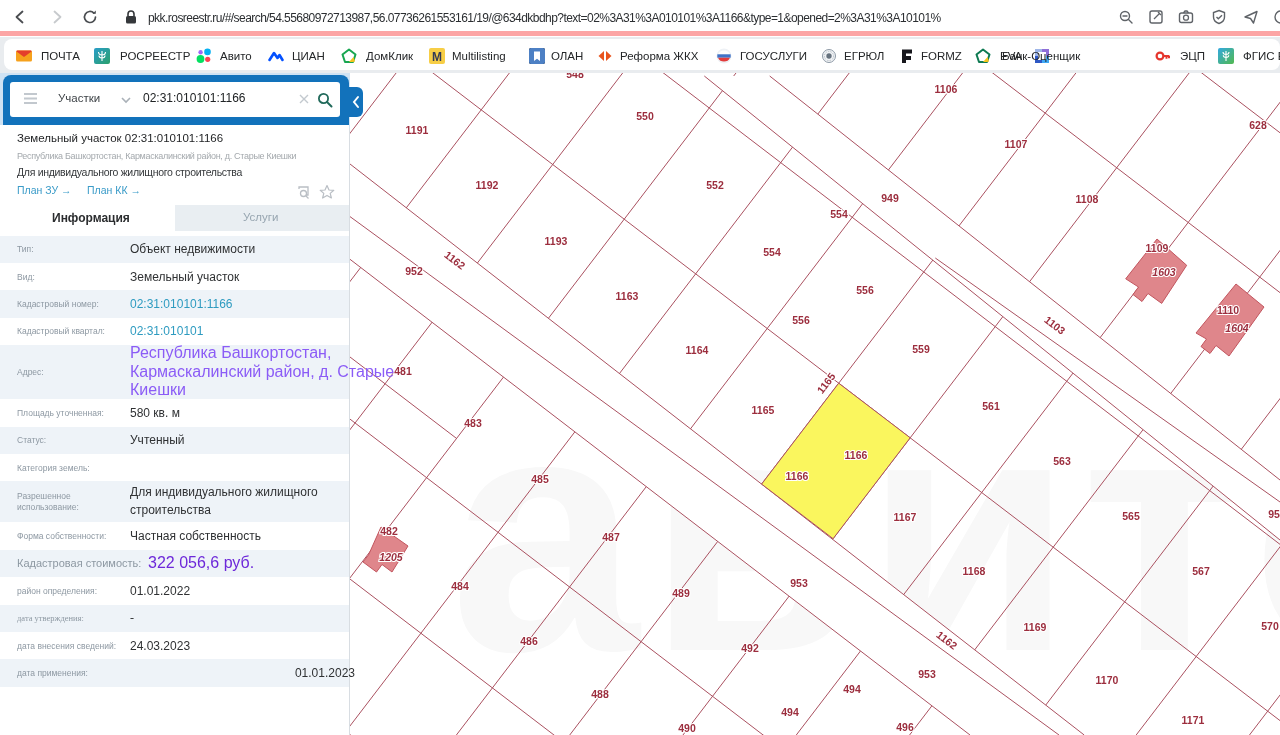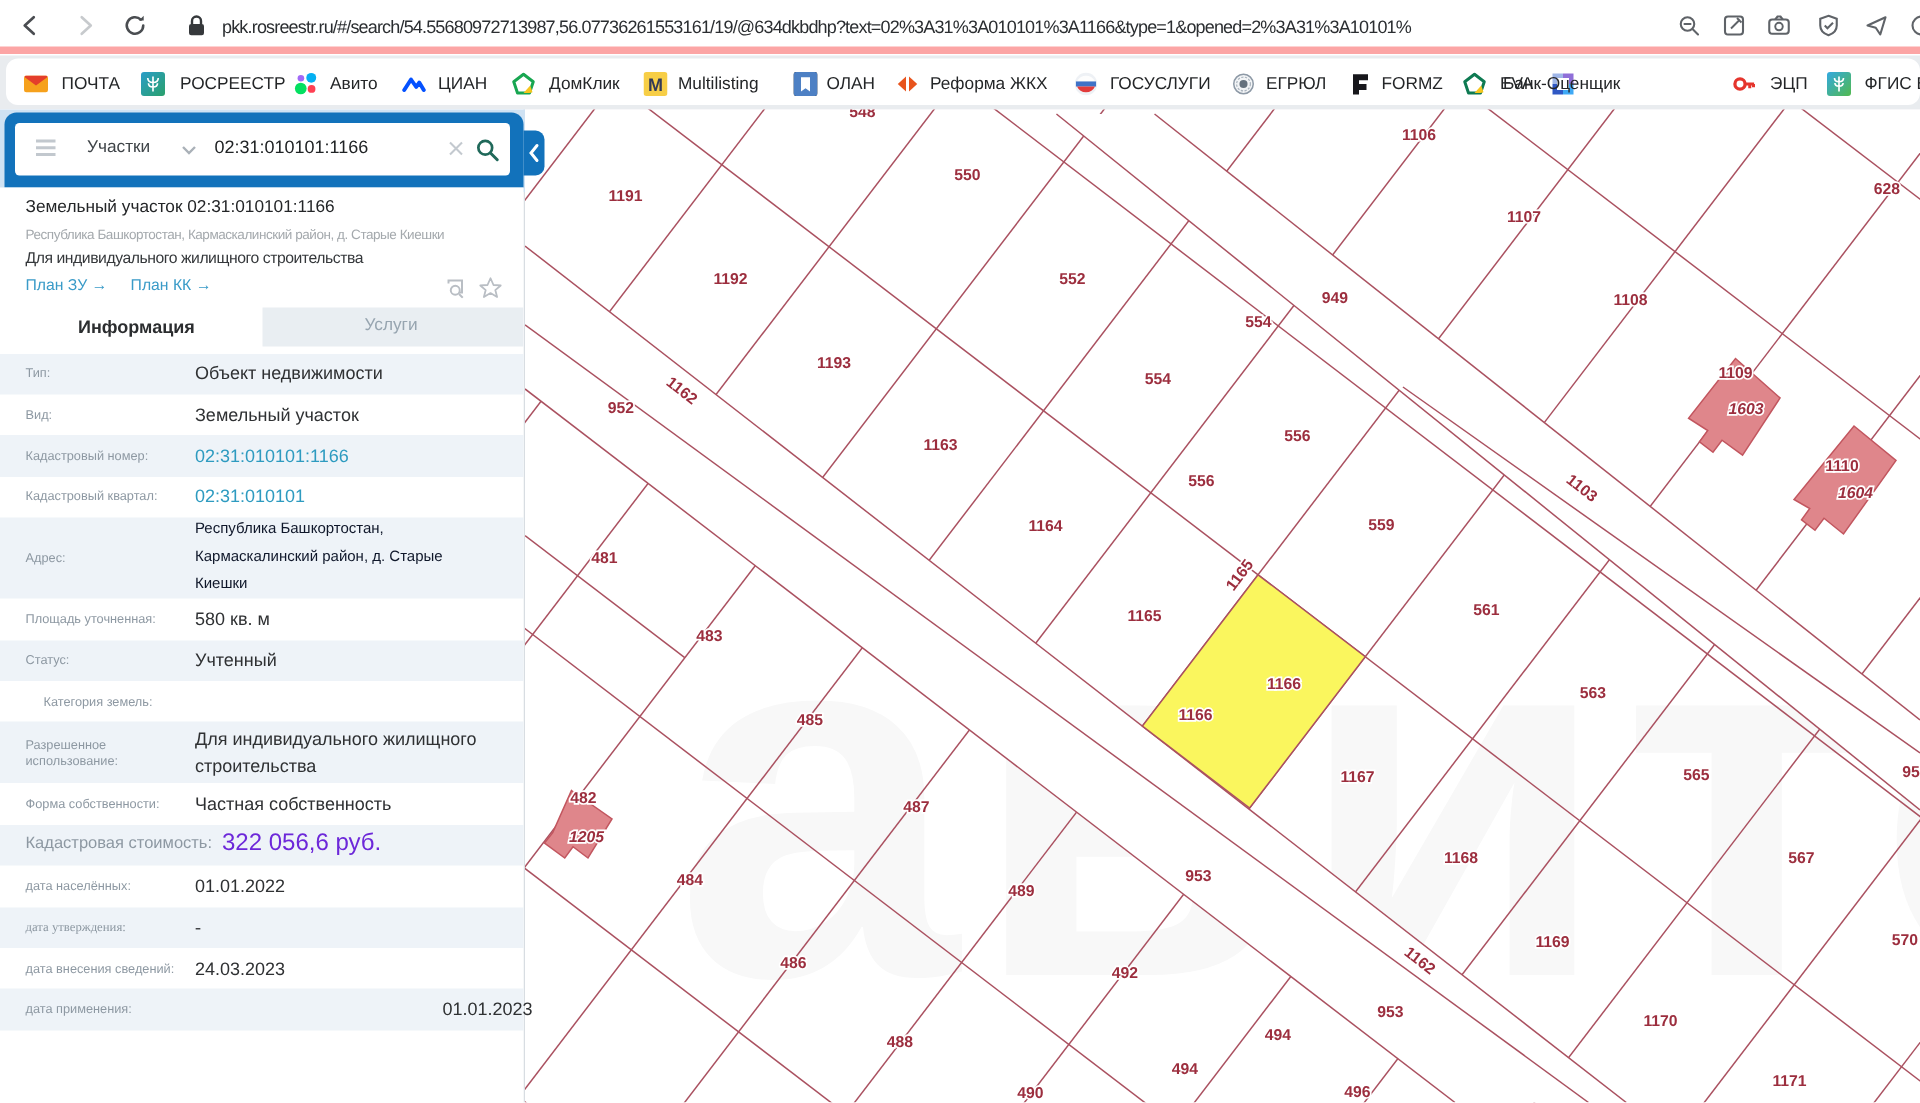--- a/index.html
+++ b/index.html
@@ -298,47 +298,47 @@
 <div style="position:absolute;left:0;top:290.3px;width:349px;height:27.4px;background:#eef3f8;">
     <div style="position:absolute;left:17px;top:50%;transform:translateY(-50%);font-size:8.5px;color:#8d98a2;line-height:11px">Кадастровый номер:</div>
     <div style="position:absolute;left:130px;top:50%;transform:translateY(-50%);font-size:12px;color:#2e9bc0;line-height:18.6px;width:225px;white-space:nowrap">02:31:010101:1166</div>
   </div>
 <div style="position:absolute;left:0;top:317.7px;width:349px;height:27.4px;">
     <div style="position:absolute;left:17px;top:50%;transform:translateY(-50%);font-size:8.5px;color:#8d98a2;line-height:11px">Кадастровый квартал:</div>
     <div style="position:absolute;left:130px;top:50%;transform:translateY(-50%);font-size:12px;color:#2e9bc0;line-height:18.6px;width:225px;white-space:nowrap">02:31:010101</div>
   </div>
 <div style="position:absolute;left:0;top:345.1px;width:349px;height:54px;background:#eef3f8;">
     <div style="position:absolute;left:17px;top:50%;transform:translateY(-50%);font-size:8.5px;color:#8d98a2;line-height:11px">Адрес:</div>
-    <div style="position:absolute;left:130px;top:50%;transform:translateY(-50%);font-size:10px;color:#0f172a;line-height:18.6px;width:225px;white-space:nowrap">Республика Башкортостан,<br>Кармаскалинский район, д. Старые<br>Киешки</div>
+    <div style="position:absolute;left:130px;top:50%;transform:translateY(-50%);font-size:16px;color:#8b5cf6;line-height:18.6px;width:225px;white-space:nowrap">Республика Башкортостан,<br>Кармаскалинский район, д. Старые<br>Киешки</div>
   </div>
 <div style="position:absolute;left:0;top:399.1px;width:349px;height:27.4px;">
     <div style="position:absolute;left:17px;top:50%;transform:translateY(-50%);font-size:8.5px;color:#8d98a2;line-height:11px">Площадь уточненная:</div>
     <div style="position:absolute;left:130px;top:50%;transform:translateY(-50%);font-size:12px;color:#2f3133;line-height:18.6px;width:225px;white-space:nowrap">580 кв. м</div>
   </div>
 <div style="position:absolute;left:0;top:426.5px;width:349px;height:27.4px;background:#eef3f8;">
     <div style="position:absolute;left:17px;top:50%;transform:translateY(-50%);font-size:8.5px;color:#8d98a2;line-height:11px">Статус:</div>
     <div style="position:absolute;left:130px;top:50%;transform:translateY(-50%);font-size:12px;color:#2f3133;line-height:18.6px;width:225px;white-space:nowrap">Учтенный</div>
   </div>
-<div style="position:absolute;left:12px;top:453.9px;width:349px;height:27.4px;padding-left:24px;">
+<div style="position:absolute;left:0;top:453.9px;width:349px;height:27.4px;padding-left:24px;">
     <div style="position:absolute;left:17px;top:50%;transform:translateY(-50%);font-size:8.5px;color:#8d98a2;line-height:11px">Категория земель:</div>
   </div>
 <div style="position:absolute;left:0;top:481.3px;width:349px;height:41px;background:#eef3f8;">
     <div style="position:absolute;left:17px;top:50%;transform:translateY(-50%);font-size:8.5px;color:#8d98a2;line-height:11px">Разрешенное<br>использование:</div>
     <div style="position:absolute;left:130px;top:50%;transform:translateY(-50%);font-size:12px;color:#2f3133;line-height:18.6px;width:225px;white-space:nowrap">Для индивидуального жилищного<br>строительства</div>
   </div>
 <div style="position:absolute;left:0;top:522.3px;width:349px;height:27.4px;">
     <div style="position:absolute;left:17px;top:50%;transform:translateY(-50%);font-size:8.5px;color:#8d98a2;line-height:11px">Форма собственности:</div>
     <div style="position:absolute;left:130px;top:50%;transform:translateY(-50%);font-size:12px;color:#2f3133;line-height:18.6px;width:225px;white-space:nowrap">Частная собственность</div>
   </div>
 <div style="position:absolute;left:0;top:549.7px;width:349px;height:27.4px;background:#eef3f8;">
     <div style="position:absolute;left:17px;top:50%;transform:translateY(-50%);font-size:11px;color:#8d98a2;line-height:11px">Кадастровая стоимость:</div>
     <div style="position:absolute;left:148px;top:50%;transform:translateY(-50%);font-size:16px;color:#6d28d9;line-height:18.6px;width:225px;white-space:nowrap">322 056,6 руб.</div>
   </div>
 <div style="position:absolute;left:0;top:577.1px;width:349px;height:27.4px;">
-    <div style="position:absolute;left:17px;top:50%;transform:translateY(-50%);font-size:8.5px;color:#8d98a2;line-height:11px">дата населённых:</div>
+    <div style="position:absolute;left:17px;top:50%;transform:translateY(-50%);font-size:8.5px;color:#8d98a2;line-height:11px">район определения:</div>
     <div style="position:absolute;left:130px;top:50%;transform:translateY(-50%);font-size:12px;color:#2f3133;line-height:18.6px;width:225px;white-space:nowrap">01.01.2022</div>
   </div>
 <div style="position:absolute;left:0;top:604.5px;width:349px;height:27.4px;background:#eef3f8;font-family:Liberation Serif, serif;">
     <div style="position:absolute;left:17px;top:50%;transform:translateY(-50%);font-size:8.5px;color:#8d98a2;line-height:11px">дата утверждения:</div>
     <div style="position:absolute;left:130px;top:50%;transform:translateY(-50%);font-size:12px;color:#2f3133;line-height:18.6px;width:225px;white-space:nowrap">-</div>
   </div>
 <div style="position:absolute;left:0;top:631.9px;width:349px;height:27.4px;">
     <div style="position:absolute;left:17px;top:50%;transform:translateY(-50%);font-size:8.5px;color:#8d98a2;line-height:11px">дата внесения сведений:</div>
     <div style="position:absolute;left:130px;top:50%;transform:translateY(-50%);font-size:12px;color:#2f3133;line-height:18.6px;width:225px;white-space:nowrap">24.03.2023</div>
   </div>

